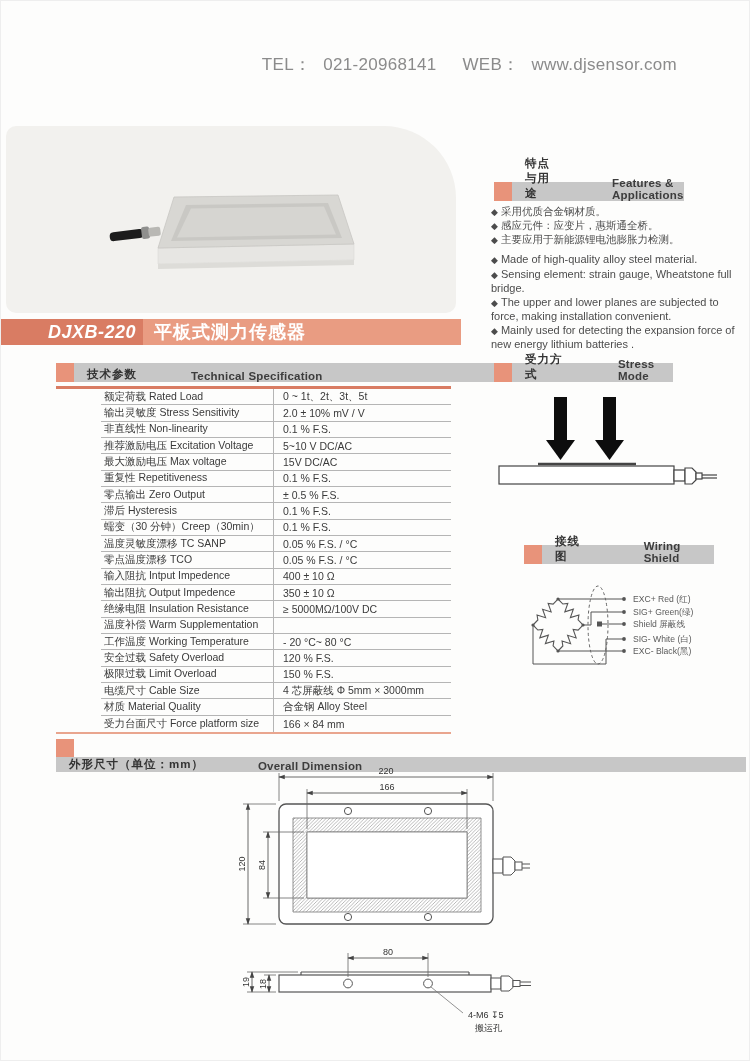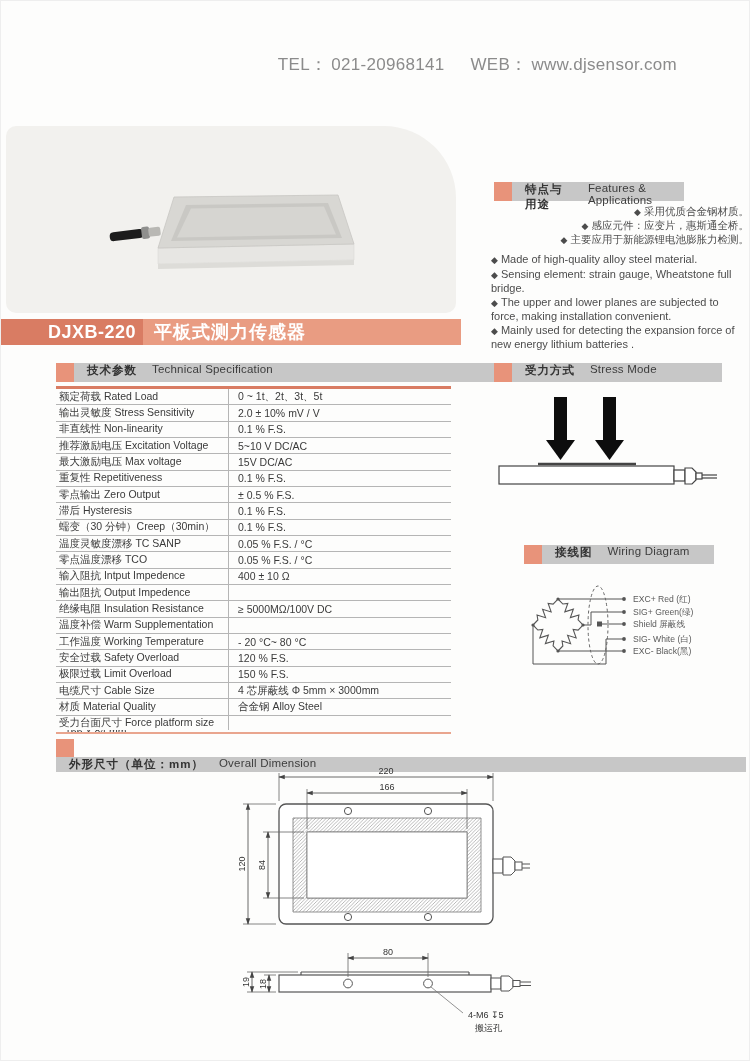--- a/index.html
+++ b/index.html
@@ -4,66 +4,66 @@
 <style>
   * { margin:0; padding:0; box-sizing:border-box; }
   html,body { background:#ffffff; }
   .page {
     position:relative; width:750px; height:1061px; overflow:hidden;
     background:#fdfdfc; font-family:"Liberation Sans", sans-serif;
     border:1px solid #eee;
   }
   
   .contact { position:absolute; top:52px; right:72px; font-size:17px; color:#8b8b8b; letter-spacing:0.3px; }
-  .contact span { margin-left:4px; }
+  .contact span { margin-left:12px; }
   .contact .gap { margin-left:26px; }
 
   
   .card {
     position:absolute; left:5px; top:125px; width:450px; height:187px;
     background:#f2f1ee; border-radius:10px 72px 10px 10px;
   }
 
   
   .titlebar { position:absolute; left:0; top:318px; width:460px; height:26px; display:flex; }
   .titlebar .model {
     width:142px; background:#d97c63; color:#fff; font-weight:bold; font-size:18px;
-    display:flex; align-items:center; justify-content:flex-end; padding-right:7px; letter-spacing:0.5px;
+    display:flex; align-items:center; justify-content:flex-end; padding-right:7px; letter-spacing:0.5px;font-style:italic;
   }
   .titlebar .name {
     flex:1; background:#e99c82; color:#fff; font-weight:bold; font-size:18px;
     display:flex; align-items:center; padding-left:11px; letter-spacing:1px;text-align:right;
   }
 
   
   .sec-head { position:absolute; height:19px; display:flex; }
   .sec-sq { width:18px; height:19px; background:#e8937a; flex:0 0 18px; }
-  .sec-bar { flex:1; background:#c7c7c7; display:flex; align-items:flex-start; padding-left:13px; }
+  .sec-bar { flex:1; background:#c7c7c7; display:flex; align-items:flex-end; padding-left:13px;gap:39px; }
   .sec-bar .zh { font-size:11.5px; font-weight:bold; color:#333; letter-spacing:1px; }
-  .sec-bar .en { font-size:11.5px; font-weight:normal; color:#3d3d3d; margin-left:15px; letter-spacing:0.2px; }
+  .sec-bar .en { font-size:11.5px; font-weight:bold; color:#3d3d3d; margin-left:15px; letter-spacing:0.2px; }
 
   
   .spec-table {
     position:absolute; left:55px; top:385px; width:395px;
     border-top:3px solid #d97c63; border-bottom:2px solid #e9a58e;
   }
-  .spec-row { display:flex; height:16.33px; border-bottom:1px solid #b5b5b5; }
-  .spec-row:last-child { border-bottom:none;flex-direction:column; }
+  .spec-row { display:flex; height:16.33px; border-bottom:1px solid #b5b5b5;margin-left:45px; }
+  .spec-row:last-child { border-bottom:none; }
   .spec-row .p {
     width:173px; border-right:1px solid #b5b5b5; font-size:10.5px; color:#3a3a3a;
     display:flex; align-items:center; padding-left:3px; white-space:nowrap; overflow:hidden;
   }
   .spec-row .v {
     flex:1; font-size:10.5px; color:#3a3a3a; display:flex; align-items:center; padding-left:9px;
     white-space:nowrap; overflow:hidden;
   }
 
   
   .feat-list { position:absolute; left:490px; width:258px; color:#4c4c4c; }
-  .feat-zh { top:204px; font-size:10.5px; line-height:12.5px;text-align:right; }
+  .feat-zh { top:204px; font-size:10.5px; line-height:12.5px; }
   .feat-en { top:252px; font-size:11px; line-height:13.2px; }
   .feat-item { margin-bottom:0.5px; }
   .feat-item .blt { font-size:9px; margin-right:3px; }
 
   svg text { font-family:"Liberation Sans", sans-serif; }
   .drawing { position:absolute; }
 </style>
 </head>
 <body>
 
@@ -162,20 +162,21 @@
     <div class="v">0.05 %  F.S. / °C</div>
   </div>
 
   <div class="spec-row">
     <div class="p">输入阻抗 Intput Impedence</div>
     <div class="v">400 ± 10 Ω</div>
   </div>
 
   <div class="spec-row">
     <div class="p">输出阻抗 Output Impedence</div>
+    <div class="v">350 ± 10 Ω</div>
   </div>
 
   <div class="spec-row">
     <div class="p">绝缘电阻 Insulation Resistance</div>
     <div class="v">≥ 5000MΩ/100V DC</div>
   </div>
 
   <div class="spec-row">
     <div class="p">温度补偿 Warm Supplementation</div>
   </div>
@@ -231,21 +232,21 @@
   <div class="feat-list feat-en">
   <div class="feat-item"><span class="blt">◆</span><span>Made of high-quality alloy steel material.</span></div>
 
   <div class="feat-item"><span class="blt">◆</span><span>Sensing element: strain gauge, Wheatstone full bridge.</span></div>
 
   <div class="feat-item"><span class="blt">◆</span><span>The upper and lower planes are subjected to force, making installation convenient.</span></div>
 
   <div class="feat-item"><span class="blt">◆</span><span>Mainly used for detecting the expansion force of new energy lithium batteries .</span></div>
 </div>
 
-  <div class="sec-head" style="left:493px; top:362px; width:228px;">
+  <div class="sec-head" style="left:493px; top:362px; width:179px;">
     <div class="sec-sq"></div>
     <div class="sec-bar">
       <span class="zh">受力方式</span>
       <span class="en">Stress Mode</span>
     </div>
   </div>
 
   <svg class="drawing" style="left:488px; top:390px;" width="260" height="102" viewBox="0 0 260 102">
     <g>
       <rect x="65" y="6" width="13" height="43" fill="#0d0d0d"></rect>
@@ -261,21 +262,21 @@
       <rect x="207" y="82" width="6" height="6"></rect>
       <line x1="213" y1="84" x2="228" y2="84"></line>
       <line x1="213" y1="87" x2="228" y2="87"></line>
     </g>
   </svg>
 
   <div class="sec-head" style="left:493px; top:544px; width:190px;margin-left:30px;">
     <div class="sec-sq"></div>
     <div class="sec-bar">
       <span class="zh">接线图</span>
-      <span class="en">Wiring Diagram</span>
+      <span class="en">Wiring Shield</span>
     </div>
   </div>
 
   <svg class="drawing" style="left:495px; top:575px;" width="250" height="100" viewBox="0 0 250 100">
     <defs>
       <polyline id="res" points="0,0 7,0 10,-4 14,4 18,-4 22,4 26,-4 29,0 36,0" fill="none" stroke="#555" stroke-width="1.1"></polyline>
     </defs>
     <g>
       <use href="#res" transform="translate(37,49) rotate(-46.1)"></use>
       <use href="#res" transform="translate(37,49) rotate(46.1)"></use>

